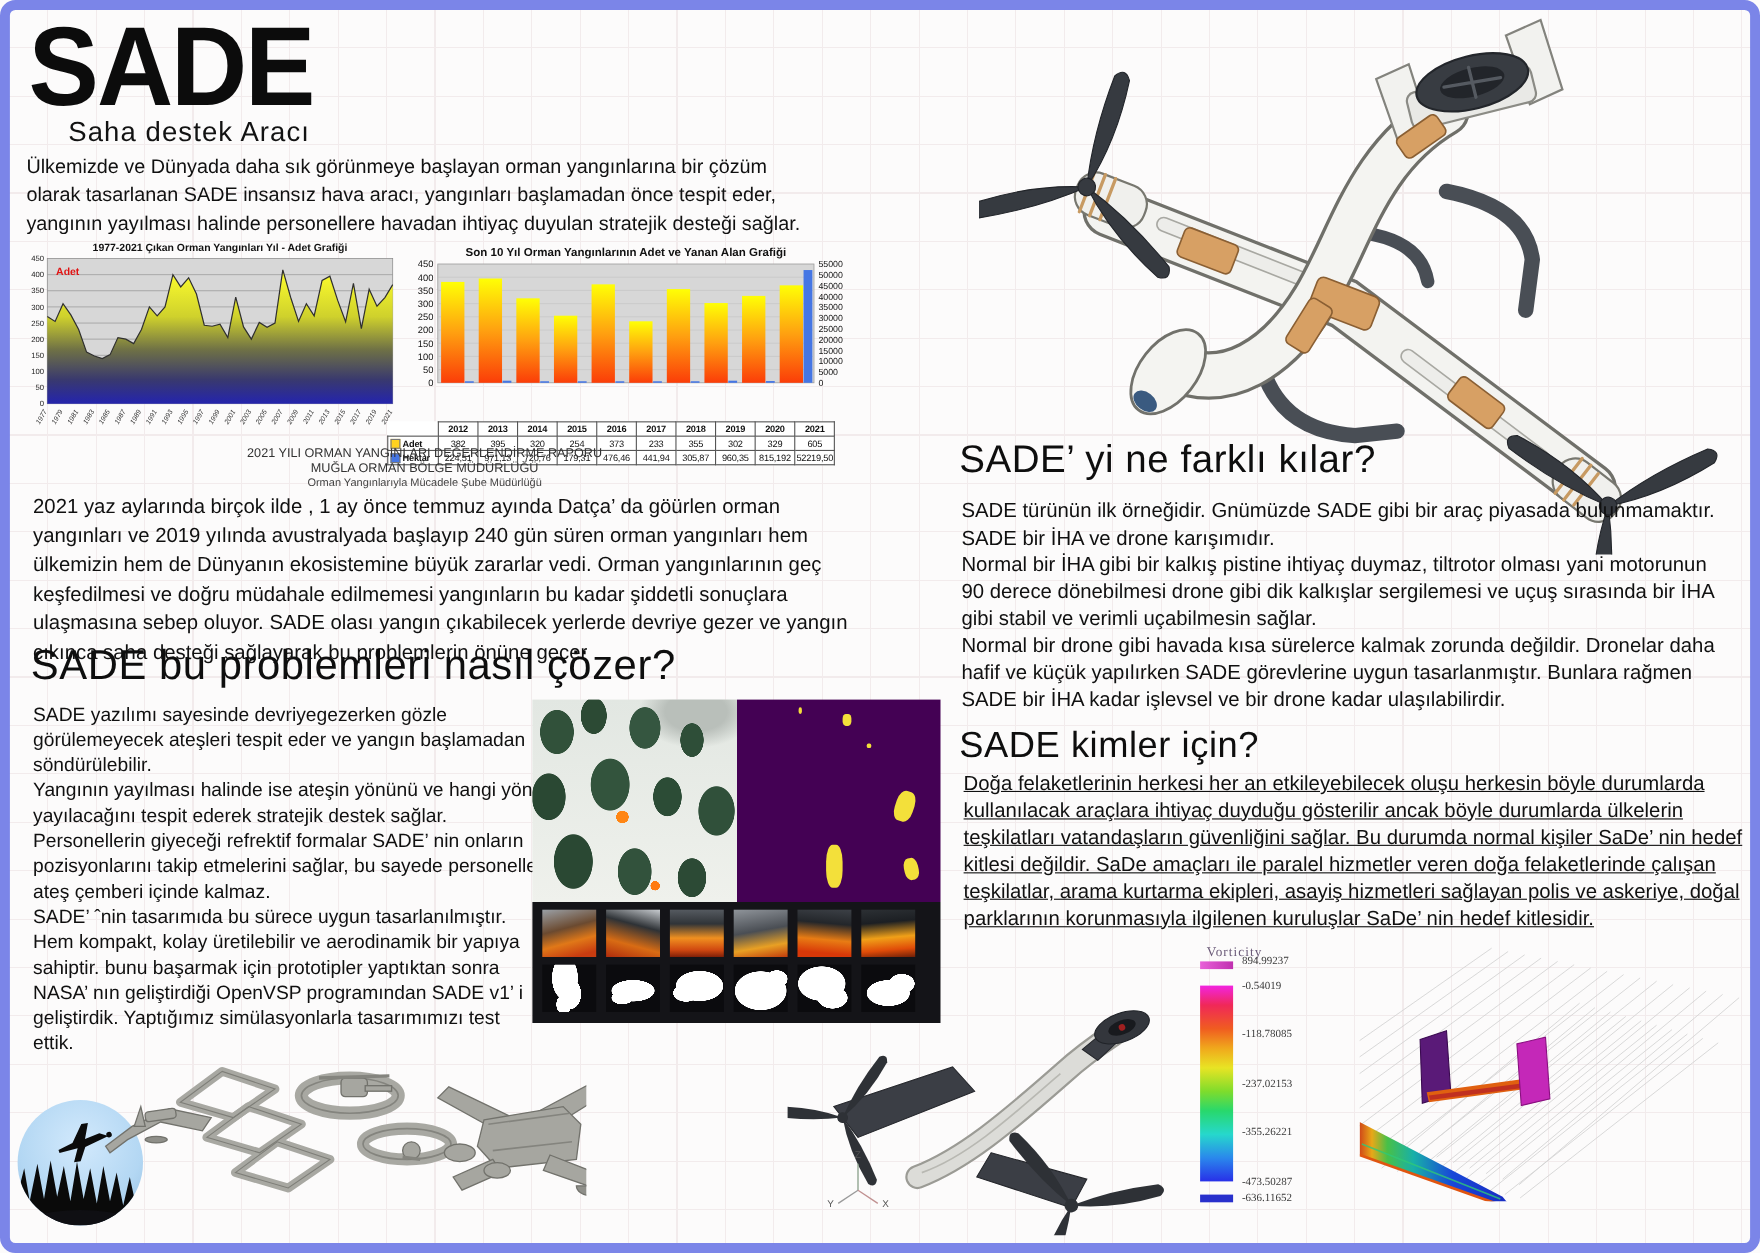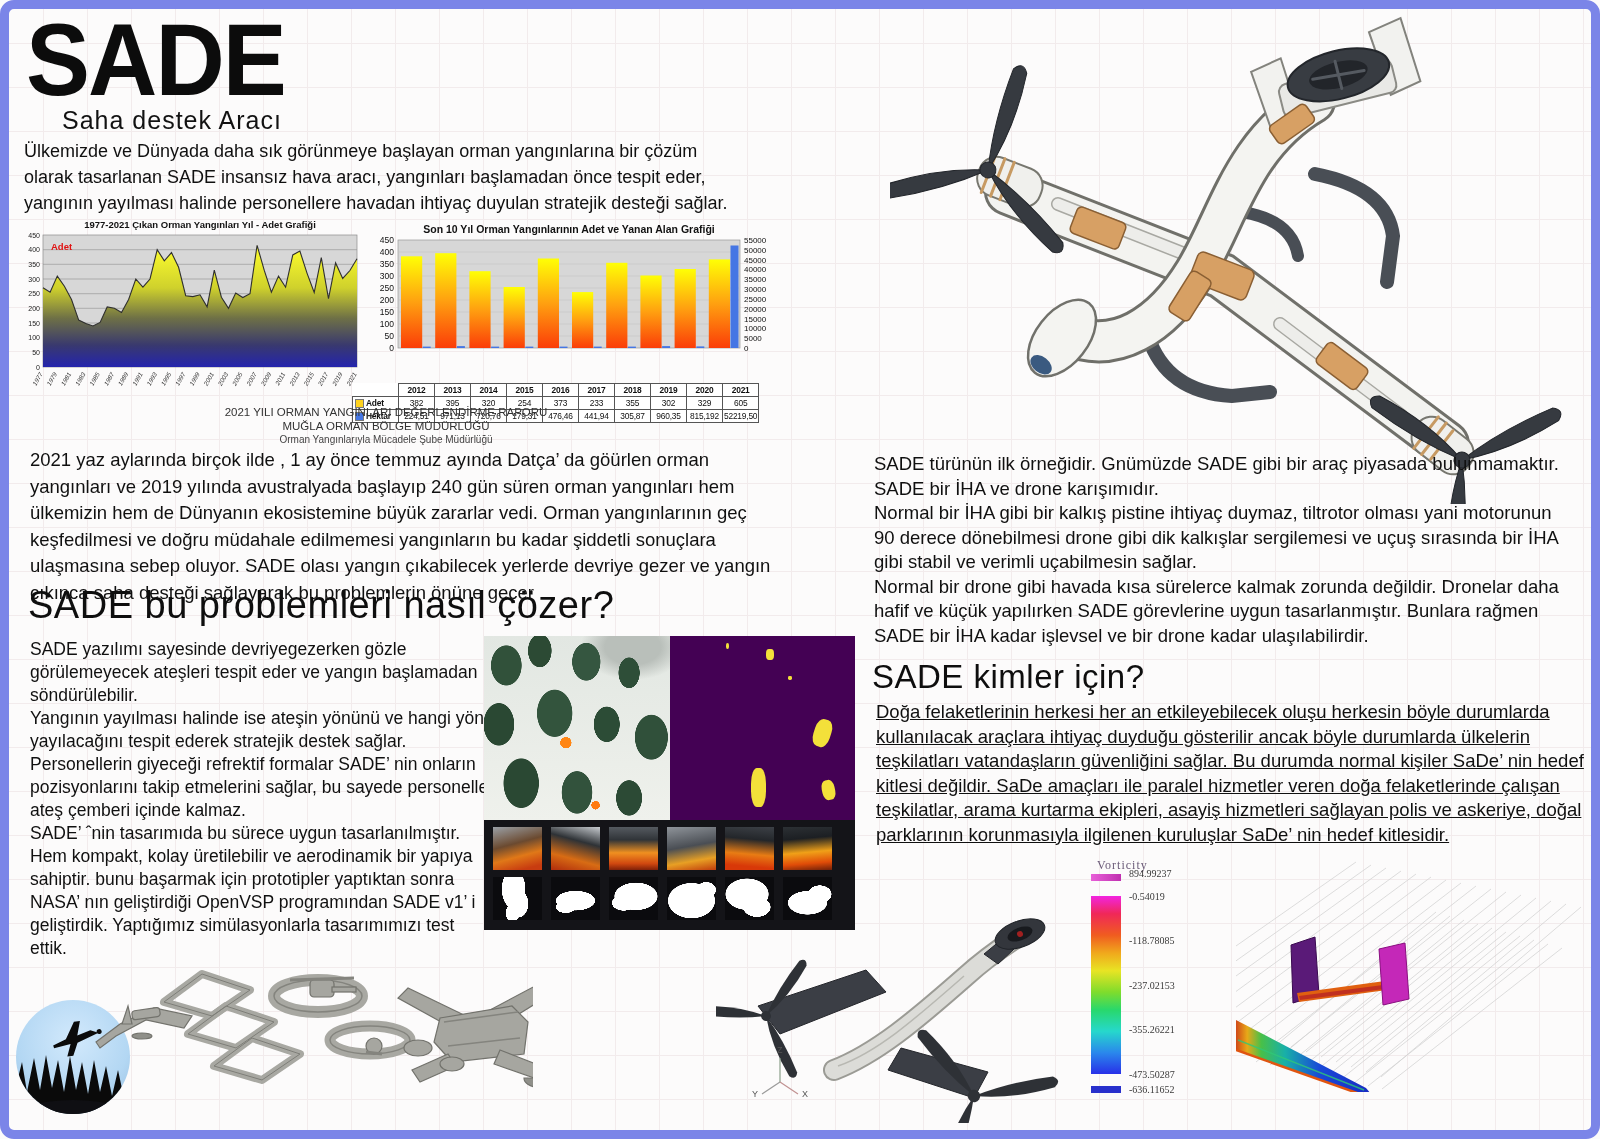--- a/index.html
+++ b/index.html
@@ -342,20 +342,21 @@
         </g>
       <g transform="translate(566,452) rotate(38)">
           <rect x="-50" y="-20" width="66" height="40" rx="18" fill="#f0f0ed" stroke="#77776f" stroke-width="2"></rect>
           <path d="M-38 -20 L-38 20 M-28 -20 L-28 20 M-18 -18 L-18 18" stroke="#c79a62" stroke-width="3"></path>
         </g>
       <use href="#prop3" transform="translate(98,166) rotate(18)" fill="#363a40" stroke="#22252a"></use>
       <use href="#prop3" transform="translate(572,456) rotate(64)" fill="#363a40" stroke="#22252a"></use>
     </g>
   </svg>
 
+  <h2 class="hd h-diff">SADE’ yi ne farklı kılar?</h2>
   <p class="txt diff-body">SADE türünün ilk örneğidir. Gnümüzde SADE gibi bir araç piyasada bulunmamaktır.
 SADE bir İHA ve drone karışımıdır.
 Normal bir İHA gibi bir kalkış pistine ihtiyaç duymaz, tiltrotor olması yani motorunun 90 derece dönebilmesi drone gibi dik kalkışlar sergilemesi ve uçuş sırasında bir İHA gibi stabil ve verimli uçabilmesin sağlar.
 Normal bir drone gibi havada kısa sürelerce kalmak zorunda değildir. Dronelar daha hafif ve küçük yapılırken SADE görevlerine uygun tasarlanmıştır. Bunlara rağmen SADE bir İHA kadar işlevsel ve bir drone kadar ulaşılabilirdir.</p>
 
   <h2 class="hd h-who">SADE kimler için?</h2>
   <p class="txt who-body">Doğa felaketlerinin herkesi her an etkileyebilecek oluşu herkesin böyle durumlarda kullanılacak araçlara ihtiyaç duyduğu gösterilir ancak böyle durumlarda ülkelerin teşkilatları vatandaşların güvenliğini sağlar. Bu durumda normal kişiler SaDe’ nin hedef kitlesi değildir. SaDe amaçları ile paralel hizmetler veren doğa felaketlerinde çalışan teşkilatlar, arama kurtarma ekipleri, asayiş hizmetleri sağlayan polis ve askeriye, doğal parklarının korunmasıyla ilgilenen kuruluşlar SaDe’ nin hedef kitlesidir.</p>
 
   <div class="abs logo">
     <svg viewBox="0 0 114 114" width="114" height="114">

